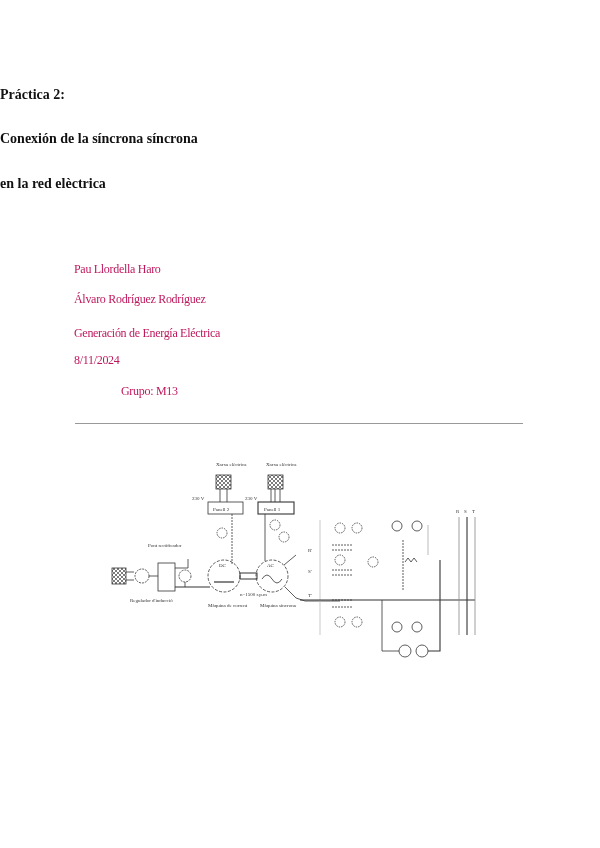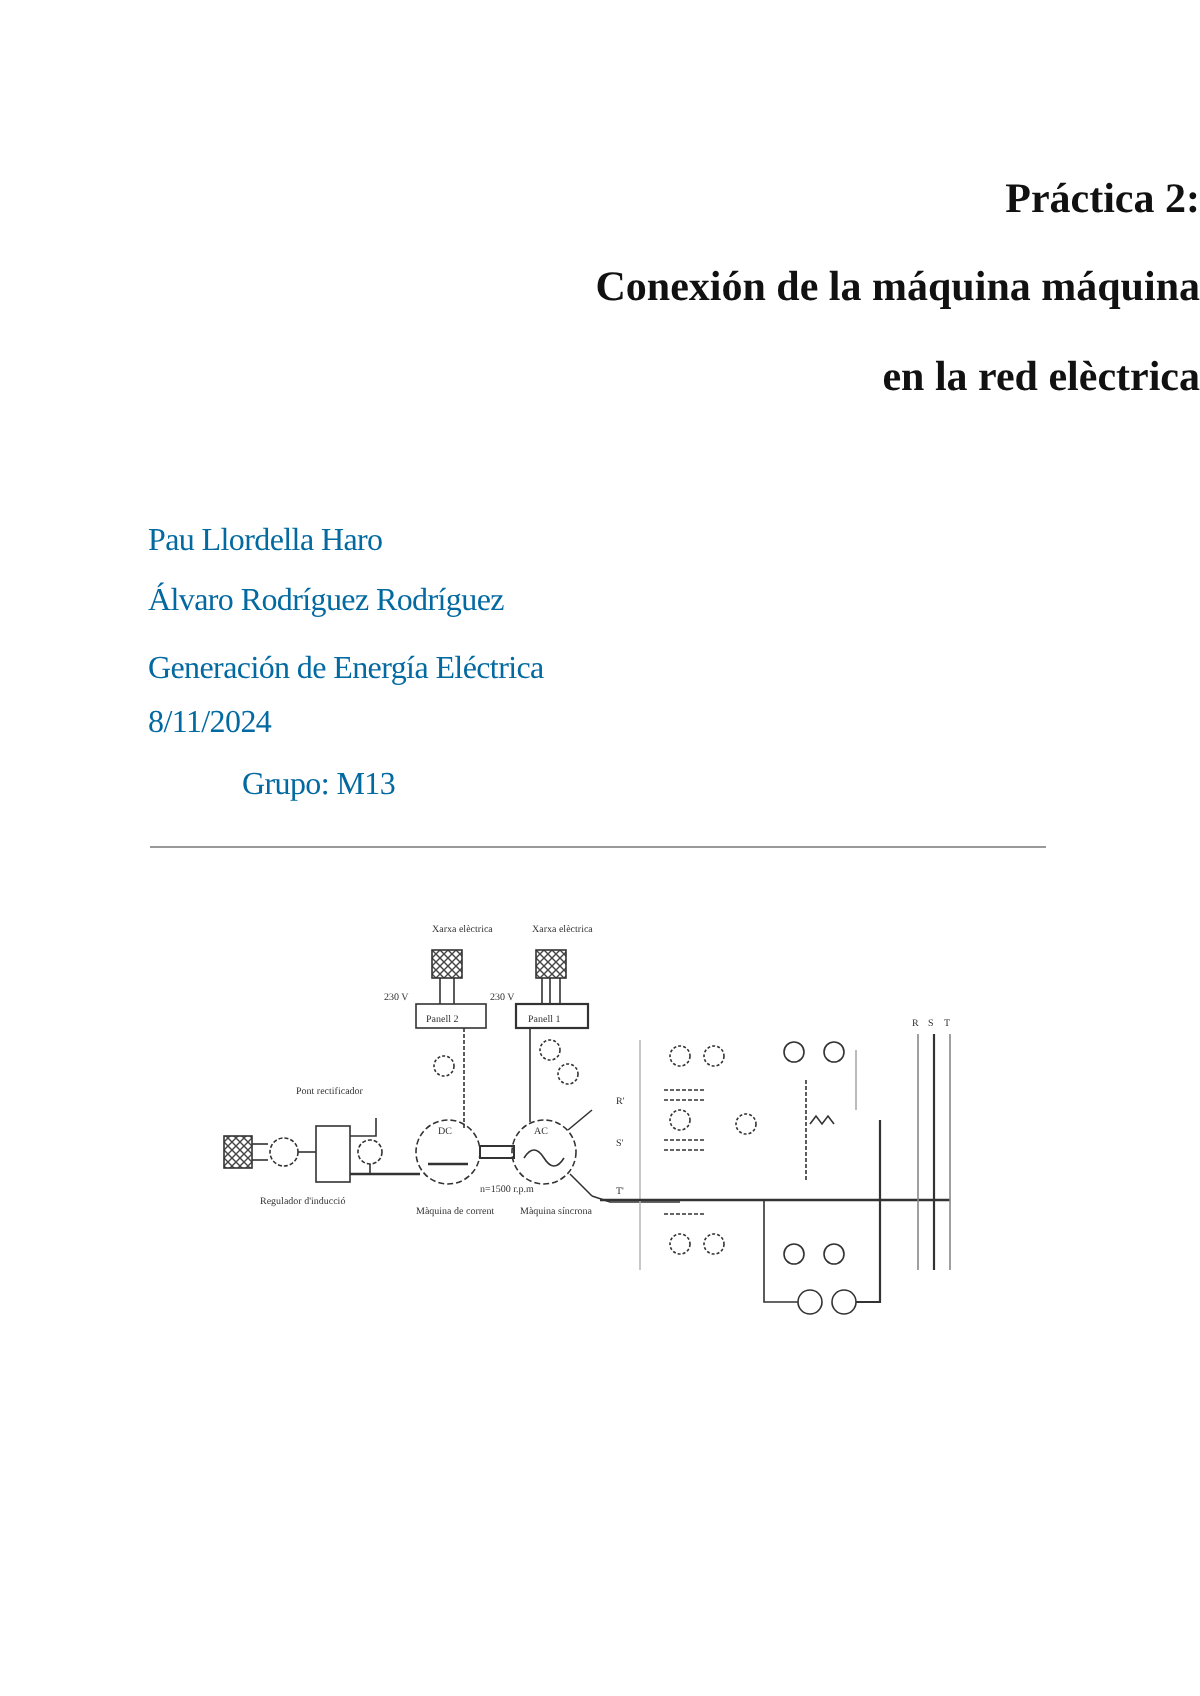--- a/index.html
+++ b/index.html
@@ -1,30 +1,30 @@
 <!DOCTYPE html>
 <html><head>
   <meta charset="utf-8">
   <style>
     html, body { margin: 0; padding: 0; background: #ffffff; }
     body { width: 600px; height: 848px; position: relative; overflow: hidden; font-family: "Liberation Serif", "DejaVu Serif", serif; color: #111; }
-    .title { position: absolute; left: 0; width: 600px; text-align: right; font-weight: bold; font-size: 21px; color: #111; }
+    .title { position: absolute; left: 0; width: 600px; text-align: left; font-weight: bold; font-size: 14px; color: #111; }
     .t1 { top: 87px; }
     .t2 { top: 131px; }
     .t3 { top: 176px; }
-    .meta { position: absolute; left: 74px; font-size: 16px; color: #0369a1; letter-spacing: -0.3px; }
+    .meta { position: absolute; left: 74px; font-size: 12px; color: #be185d; letter-spacing: -0.3px; }
     .rule { position: absolute; left: 75px; top: 423px; width: 448px; height: 1px; background: #999; }
     .diagram { position: absolute; left: 100px; top: 455px; width: 390px; height: 210px; }
     .diagram svg text { font-family: "Liberation Serif", serif; fill: #333; }
   </style>
 </head>
 <body>
 
 <div class="title t1">Práctica 2:</div>
-<div class="title t2">Conexión de la máquina máquina</div>
+<div class="title t2">Conexión de la síncrona síncrona</div>
 <div class="title t3">en la red elèctrica</div>
 
 <div class="meta" style="top:262px;">Pau Llordella Haro</div>
 <div class="meta" style="top:292px;">Álvaro Rodríguez Rodríguez</div>
 <div class="meta" style="top:326px;">Generación de Energía Eléctrica</div>
 <div class="meta" style="top:353px;">8/11/2024</div>
 <div class="meta" style="top:384px;margin-left:47px;">Grupo: M13</div>
 
 <div class="rule"></div>
 

